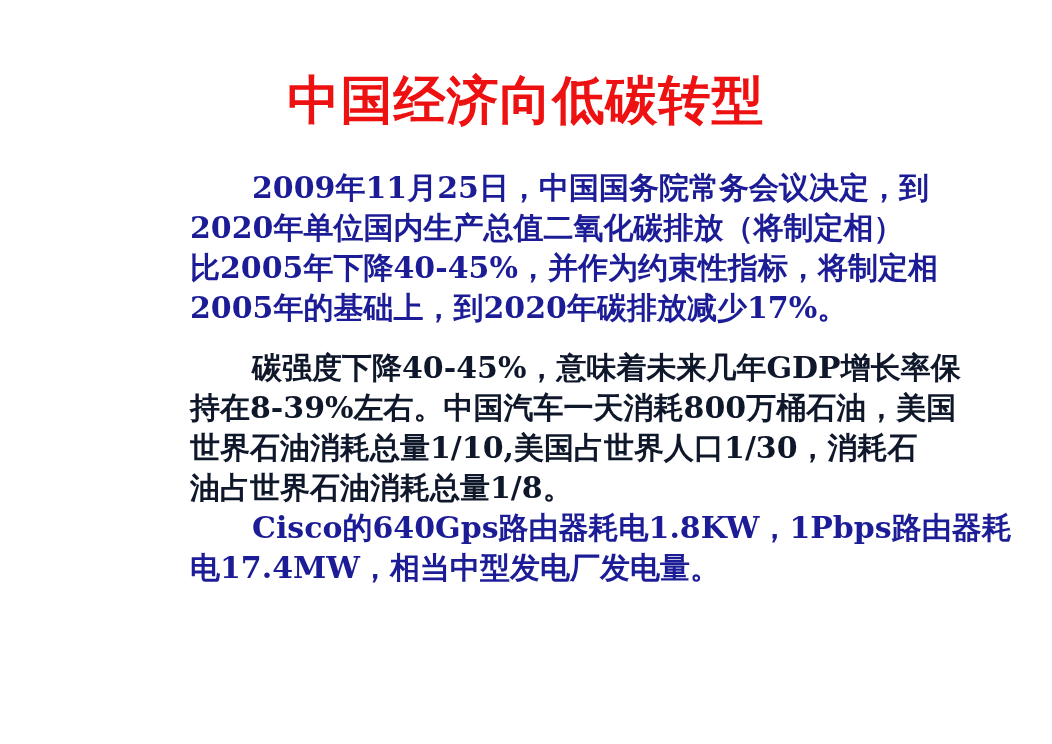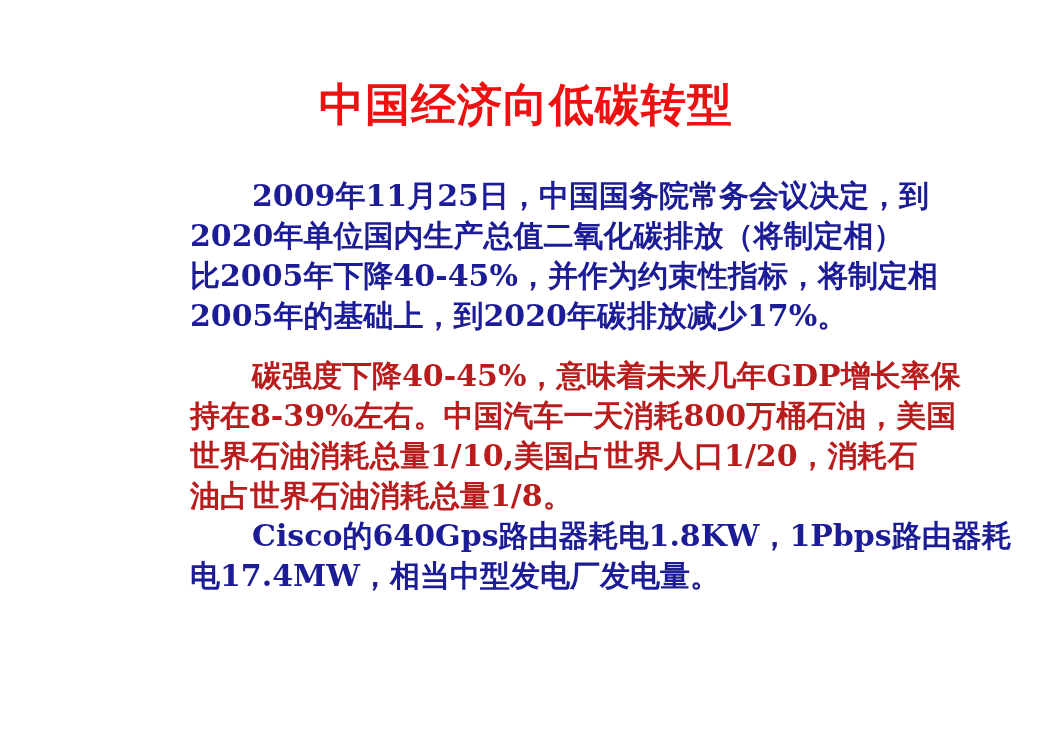--- a/index.html
+++ b/index.html
@@ -24,23 +24,23 @@
     box-sizing: border-box;
   }
 
   
   .slide-title {
     position: absolute;
     left: 0;
     top: 76px;
     width: 1052px;
     text-align: center;
-    font-family: Liberation Serif, serif;
+    font-family: Liberation Mono, monospace;
     font-weight: 700;
-    font-size: 45px;
+    font-size: 52px;
     line-height: 58px;
     letter-spacing: 1px;
     color: #ee1111;
     white-space: nowrap;
   }
 
   
   .body-block {
     position: absolute;
     left: 190px;
@@ -67,24 +67,24 @@
 
   .para .line.indent {
     padding-left: 62px;
   }
 
   .para-blue {
     color: #1c1c96;
   }
 
   .para-orange {
-    color: #b91c1c;
+    color: #0f172a;
   }
 
-  .para-gap-1 { margin-top: 8px; }
+  .para-gap-1 { margin-top: 0px; }
   .para-gap-2 { margin-top: 20px; }
   .para-gap-3 { }
 </style>
 </head>
 <body>
 
 <div class="slide">
 
   <div class="slide-title">中国经济向低碳转型</div>
 
@@ -93,21 +93,21 @@
     <div class="para para-blue para-gap-1">
       <span class="line indent">2009年11月25日，中国国务院常务会议决定，到</span>
       <span class="line">2020年单位国内生产总值二氧化碳排放（将制定相）</span>
       <span class="line">比2005年下降40-45%，并作为约束性指标，将制定相</span>
       <span class="line">2005年的基础上，到2020年碳排放减少17%。</span>
     </div>
 
     <div class="para para-orange para-gap-2">
       <span class="line indent">碳强度下降40-45%，意味着未来几年GDP增长率保</span>
       <span class="line">持在8-39%左右。中国汽车一天消耗800万桶石油，美国</span>
-      <span class="line">世界石油消耗总量1/10,美国占世界人口1/20，消耗石</span>
+      <span class="line">世界石油消耗总量1/10,美国占世界人口1/30，消耗石</span>
       <span class="line">油占世界石油消耗总量1/8。</span>
     </div>
 
     <div class="para para-blue para-gap-3">
       <span class="line indent">Cisco的640Gps路由器耗电1.8KW，1Pbps路由器耗</span>
       <span class="line">电17.4MW，相当中型发电厂发电量。</span>
     </div>
 
   </div>
 </div>

